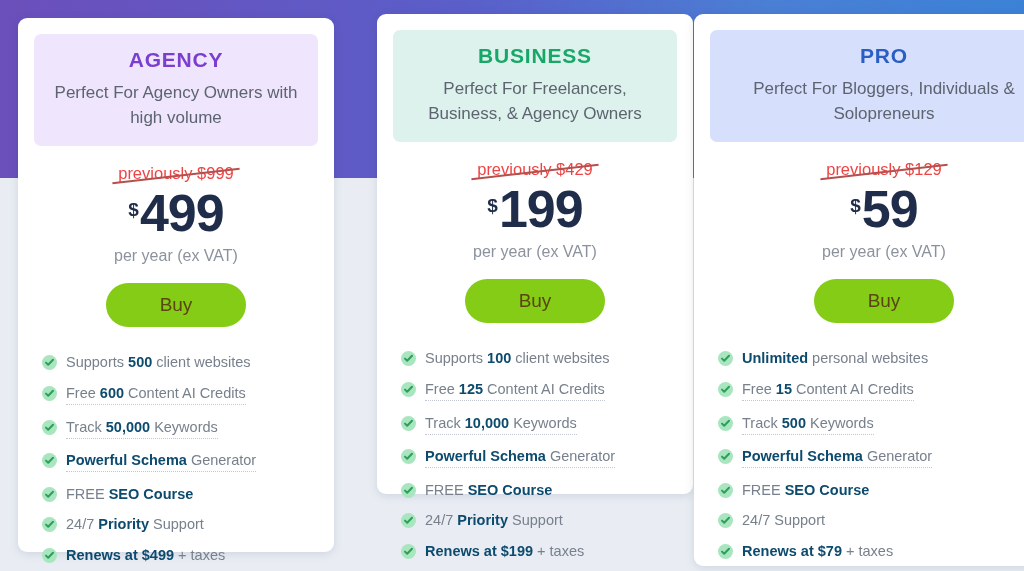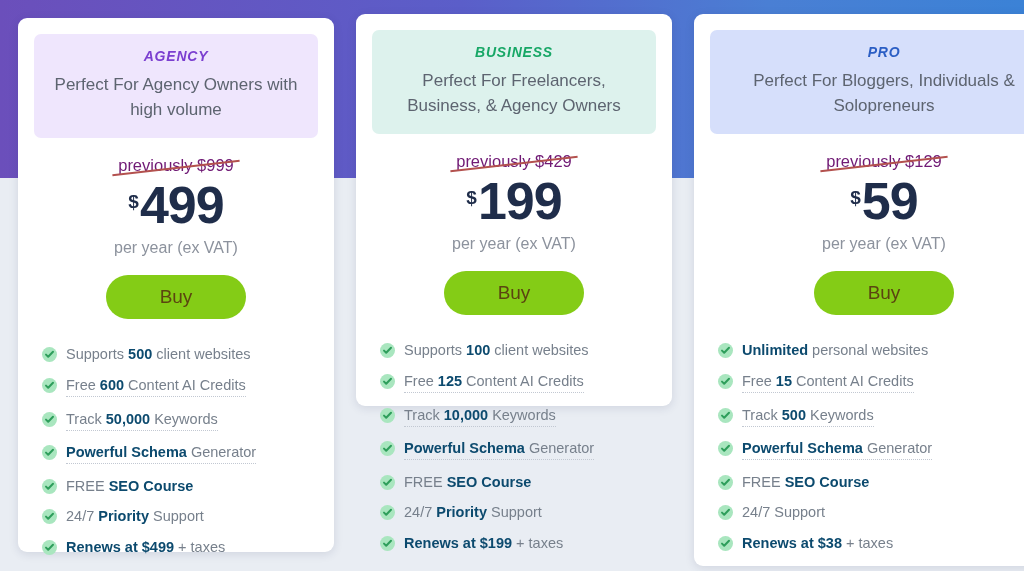--- a/index.html
+++ b/index.html
@@ -24,44 +24,43 @@
   .card {
     position: absolute;
     background: #ffffff;
     border-radius: 9px;
     box-shadow: 0 2px 10px rgba(40,50,90,0.13);
     padding: 16px 16px 0 16px;
     display: flex;
     flex-direction: column;
   }
   #card-agency   { left: 18px;  top: 18px;  width: 316px; height: 534px; }
-  #card-business { left: 356px; top: 14px;  width: 316px; height: 392px; }
+  #card-business { left: 377px; top: 14px;  width: 316px; height: 480px; }
   #card-pro      { left: 694px; top: 14px;  width: 380px; height: 552px; }
 
   .plan-header {
     border-radius: 7px;
     padding: 14px 14px 16px 14px;
     text-align: center;
   }
   .plan-name {
-    font-size: 14px; font-weight: bold; letter-spacing: 0.8px;
+    font-size: 21px; font-weight: bold; letter-spacing: 0.8px;
     margin-bottom: 9px;
-    font-style: italic;
   }
   .plan-tagline {
     font-size: 17px; color: #5d6470; line-height: 1.45;
   }
 
   .price-block { text-align: center; padding-top: 18px; }
 
   .old-price {
     position: relative;
     display: inline-block;
     font-size: 16.5px;
-    color: #701a75;
+    color: #ef4444;
     padding: 0 4px 2px 4px;
   }
   .old-price .slash {
     position: absolute; left: -2px; right: -2px; top: 52%;
     height: 1.6px; background: #b3514e;
     transform: rotate(-6.5deg); transform-origin: center;
   }
 
   .price-row {
     display: flex; align-items: flex-start; justify-content: center;
@@ -323,17 +322,17 @@
           </svg>
         </span>
         <span class="feature-text">24/7 Support</span>
       </li>
       <li class="feature">
         <span class="check-icon">
           <svg width="11" height="11" viewBox="0 0 11 11">
             <path d="M2 5.6 L4.2 7.8 L9 2.7" fill="none" stroke="#2e9e5b" stroke-width="2" stroke-linecap="round" stroke-linejoin="round"></path>
           </svg>
         </span>
-        <span class="feature-text"><b>Renews at $38</b> + taxes</span>
+        <span class="feature-text"><b>Renews at $79</b> + taxes</span>
       </li>
     </ul>
     <div class="terms">By purchasing you agree to our <a href="#">Terms of Service</a></div>
   </div>
 
 </body></html>

